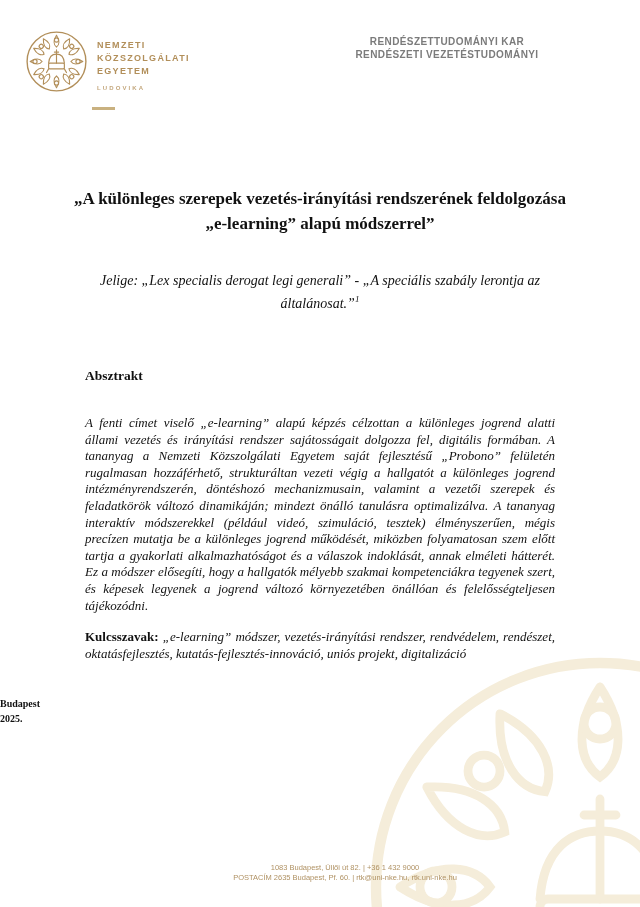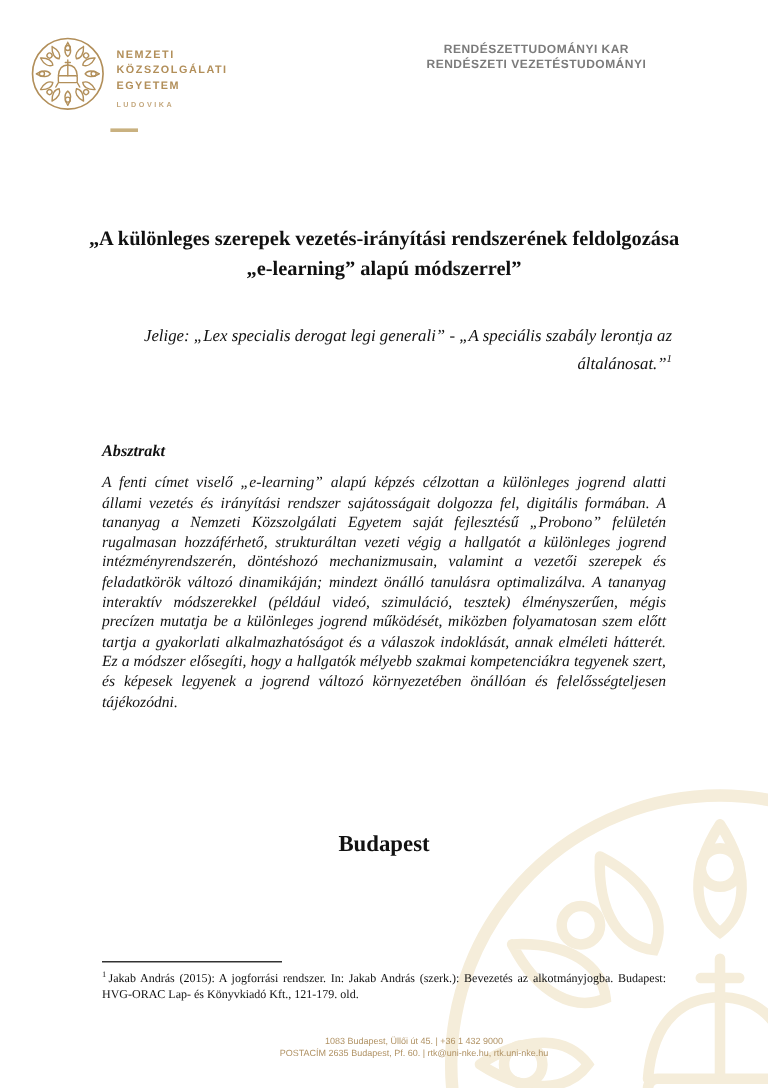--- a/index.html
+++ b/index.html
@@ -22,37 +22,37 @@
     position:absolute; right:83px; top:36px; width:220px; text-align:center;
     font-family:"Liberation Sans", sans-serif; font-weight:bold;
     font-size:10px; line-height:12.5px; letter-spacing:0.4px; color:#7b7b7b; z-index:2;
   }
   
   .doc-title{
     position:absolute; top:186px; left:70px; right:70px; text-align:center;
     font-weight:bold; font-size:17px; line-height:25px; z-index:2;
   }
   .motto{
-    position:absolute; top:271px; left:80px; right:80px; text-align:right;
+    position:absolute; top:271px; left:80px; right:80px; text-align:center;
     font-style:italic; font-size:14px; line-height:19px; z-index:2;
   }
   .motto sup{font-size:9px; font-style:italic;}
   .content{position:absolute; left:85px; right:85px; top:368px; z-index:2;}
-  .abstract-heading{font-weight:bold; font-size:13.5px;font-style:italic;}
+  .abstract-heading{font-weight:bold; font-size:13.5px;}
   .abstract-body{
-    margin-top:10px; font-style:italic; font-size:13px; line-height:16.6px;
+    margin-top:31px; font-style:italic; font-size:13px; line-height:16.6px;
     text-align:justify;
   }
   .keywords{margin-top:15px; font-size:13px; line-height:16.6px; text-align:justify;}
   .keywords .kw-label{font-weight:bold;}
   .keywords .kw-sep{font-weight:bold; margin-right:4px;}
   .keywords .kw-text{font-style:italic;}
   .place-date{
-    position:absolute; top:696px; left:0; right:0; text-align:center;
-    font-weight:bold; font-size:19px; line-height:15px; z-index:2;
+    position:absolute; top:696px; left:0; right:0; text-align:left;
+    font-weight:bold; font-size:10px; line-height:15px; z-index:2;
   }
   
   .footnote{position:absolute; left:85px; right:85px; top:801px; z-index:2;}
   .footnote-rule{width:150px; height:0; border-top:1.3px solid #000; margin-bottom:4px;}
   .footnote-text{font-size:10px; line-height:13.5px; text-align:justify;}
   .footnote-text sup{font-size:7px; margin-right:2px;}
   
   .page-footer{
     position:absolute; top:863px; left:60px; right:10px; text-align:center;
     font-family:"Liberation Sans", sans-serif; font-size:7.5px; line-height:9.5px;
@@ -125,31 +125,29 @@
 
   <div class="doc-title">„A különleges szerepek vezetés-irányítási rendszerének feldolgozása „e-learning” alapú módszerrel”</div>
 
   <div class="motto">
     <span>Jelige: „Lex specialis derogat legi generali” - „A speciális szabály lerontja az általánosat.”</span><sup>1</sup>
   </div>
 
   <div class="content">
     <div class="abstract-heading">Absztrakt</div>
     <p class="abstract-body">A fenti címet viselő „e-learning” alapú képzés célzottan a különleges jogrend alatti állami vezetés és irányítási rendszer sajátosságait dolgozza fel, digitális formában. A tananyag a Nemzeti Közszolgálati Egyetem saját fejlesztésű „Probono” felületén rugalmasan hozzáférhető, strukturáltan vezeti végig a hallgatót a különleges jogrend intézményrendszerén, döntéshozó mechanizmusain, valamint a vezetői szerepek és feladatkörök változó dinamikáján; mindezt önálló tanulásra optimalizálva. A tananyag interaktív módszerekkel (például videó, szimuláció, tesztek) élményszerűen, mégis precízen mutatja be a különleges jogrend működését, miközben folyamatosan szem előtt tartja a gyakorlati alkalmazhatóságot és a válaszok indoklását, annak elméleti hátterét. Ez a módszer elősegíti, hogy a hallgatók mélyebb szakmai kompetenciákra tegyenek szert, és képesek legyenek a jogrend változó környezetében önállóan és felelősségteljesen tájékozódni.</p>
+    <p class="keywords">
+      <span class="kw-label">Kulcsszavak</span><span class="kw-sep">:</span><span class="kw-text">„e-learning” módszer, vezetés-irányítási rendszer, rendvédelem, rendészet, oktatásfejlesztés, kutatás-fejlesztés-innováció, uniós projekt, digitalizáció</span>
+    </p>
   </div>
 
   <div class="place-date">
     <div>Budapest</div>
+    <div>2025.</div>
   </div>
 
-  <div class="footnote">
-    <div class="footnote-rule"></div>
-    <div class="footnote-text">
-      <sup>1</sup><span>Jakab András (2015): A jogforrási rendszer. In: Jakab András (szerk.): Bevezetés az alkotmányjogba. Budapest: HVG-ORAC Lap- és Könyvkiadó Kft., 121-179. old.</span>
-    </div>
-  </div>
 
   <div class="page-footer">
-    <div>1083 Budapest, Üllői út 45. | +36 1 432 9000</div>
+    <div>1083 Budapest, Üllői út 82. | +36 1 432 9000</div>
     <div>POSTACÍM 2635 Budapest, Pf. 60. | rtk@uni-nke.hu, rtk.uni-nke.hu</div>
   </div>
 
 </div>
 
 </body></html>

